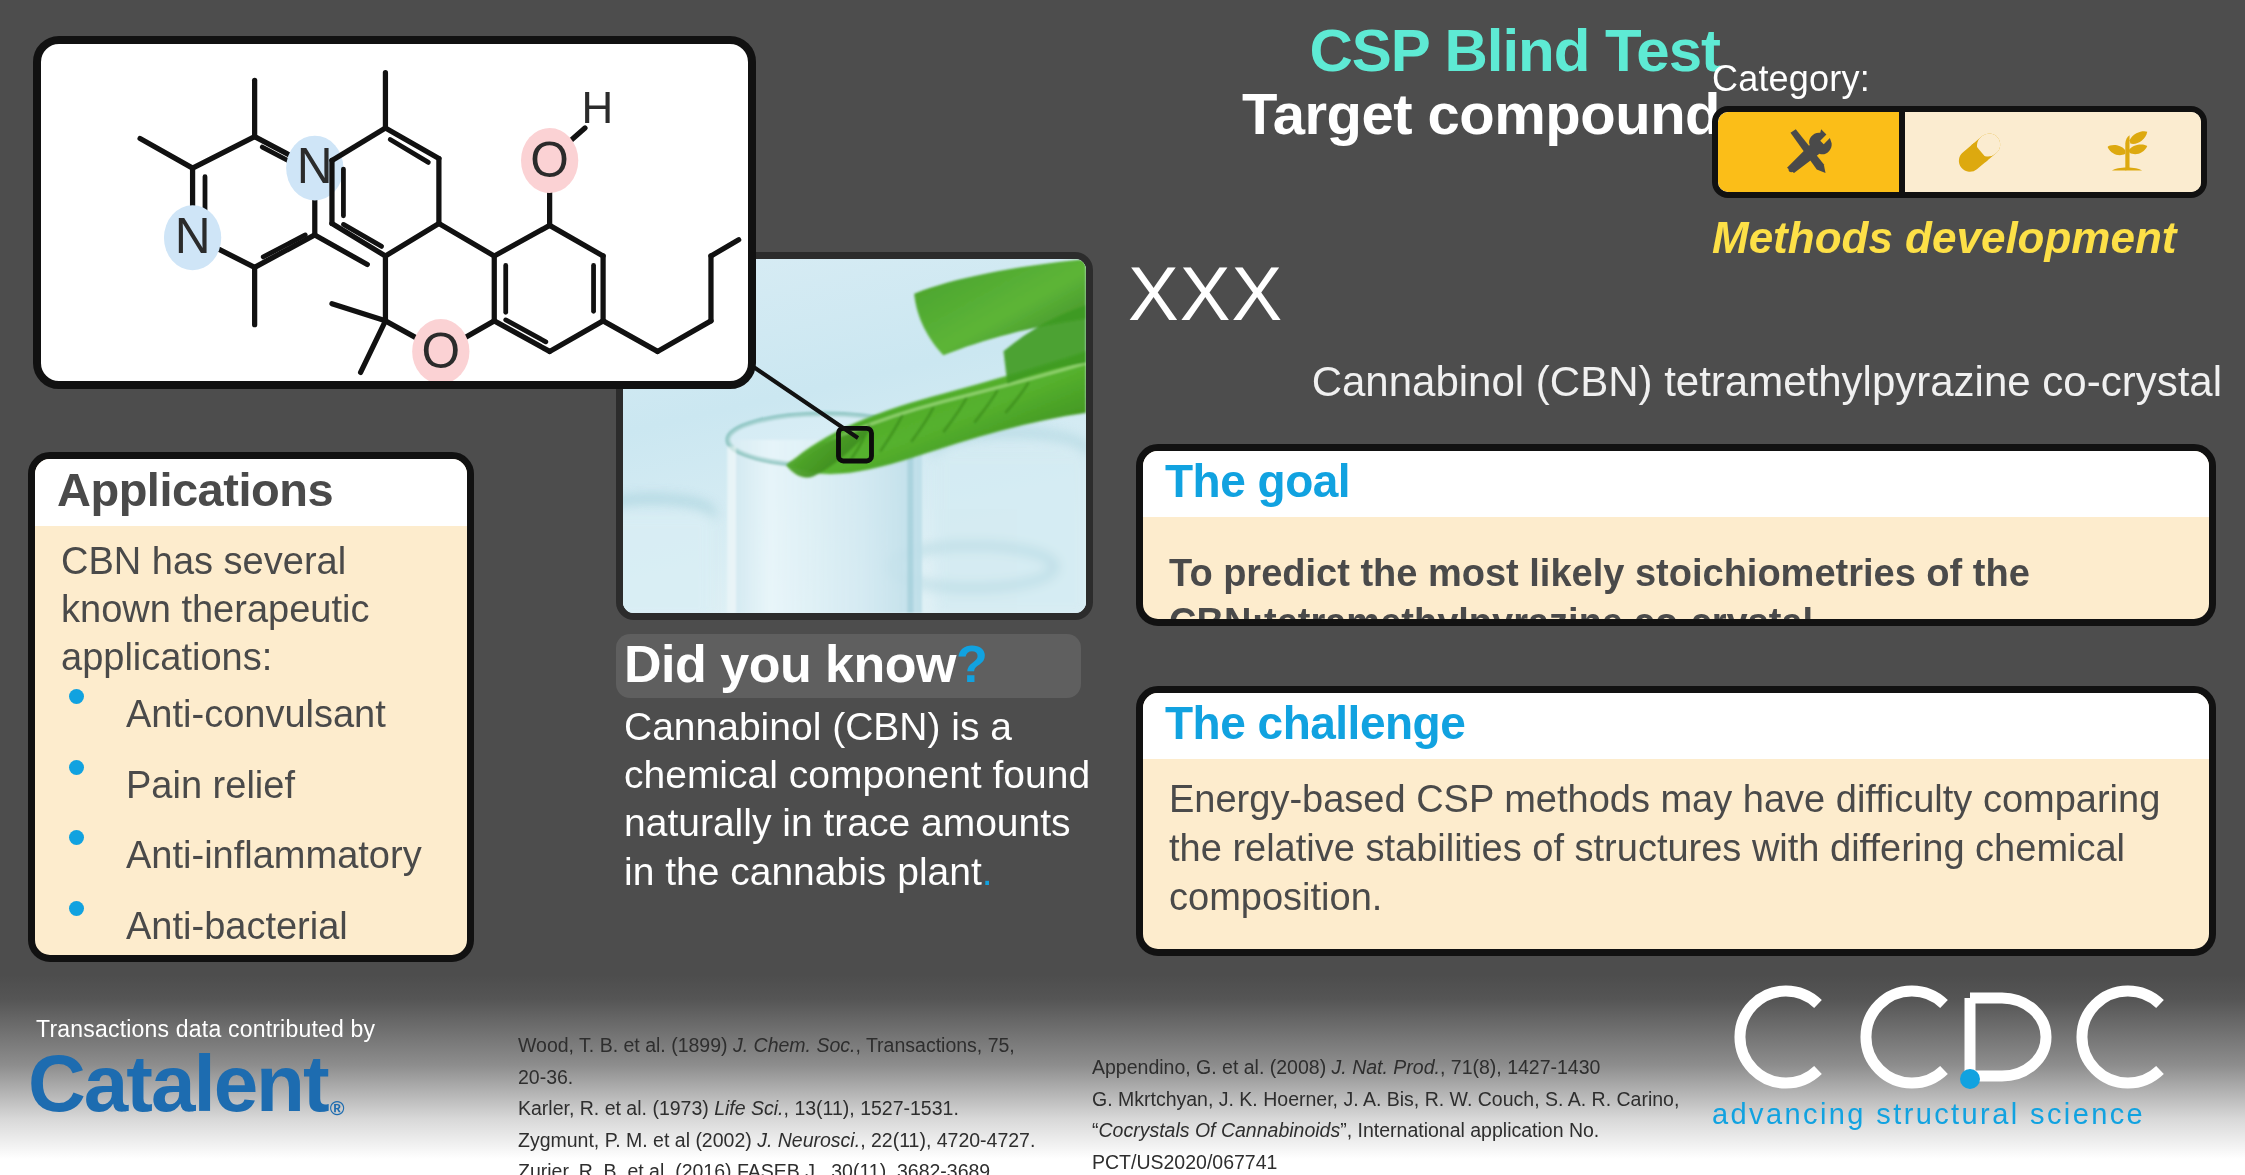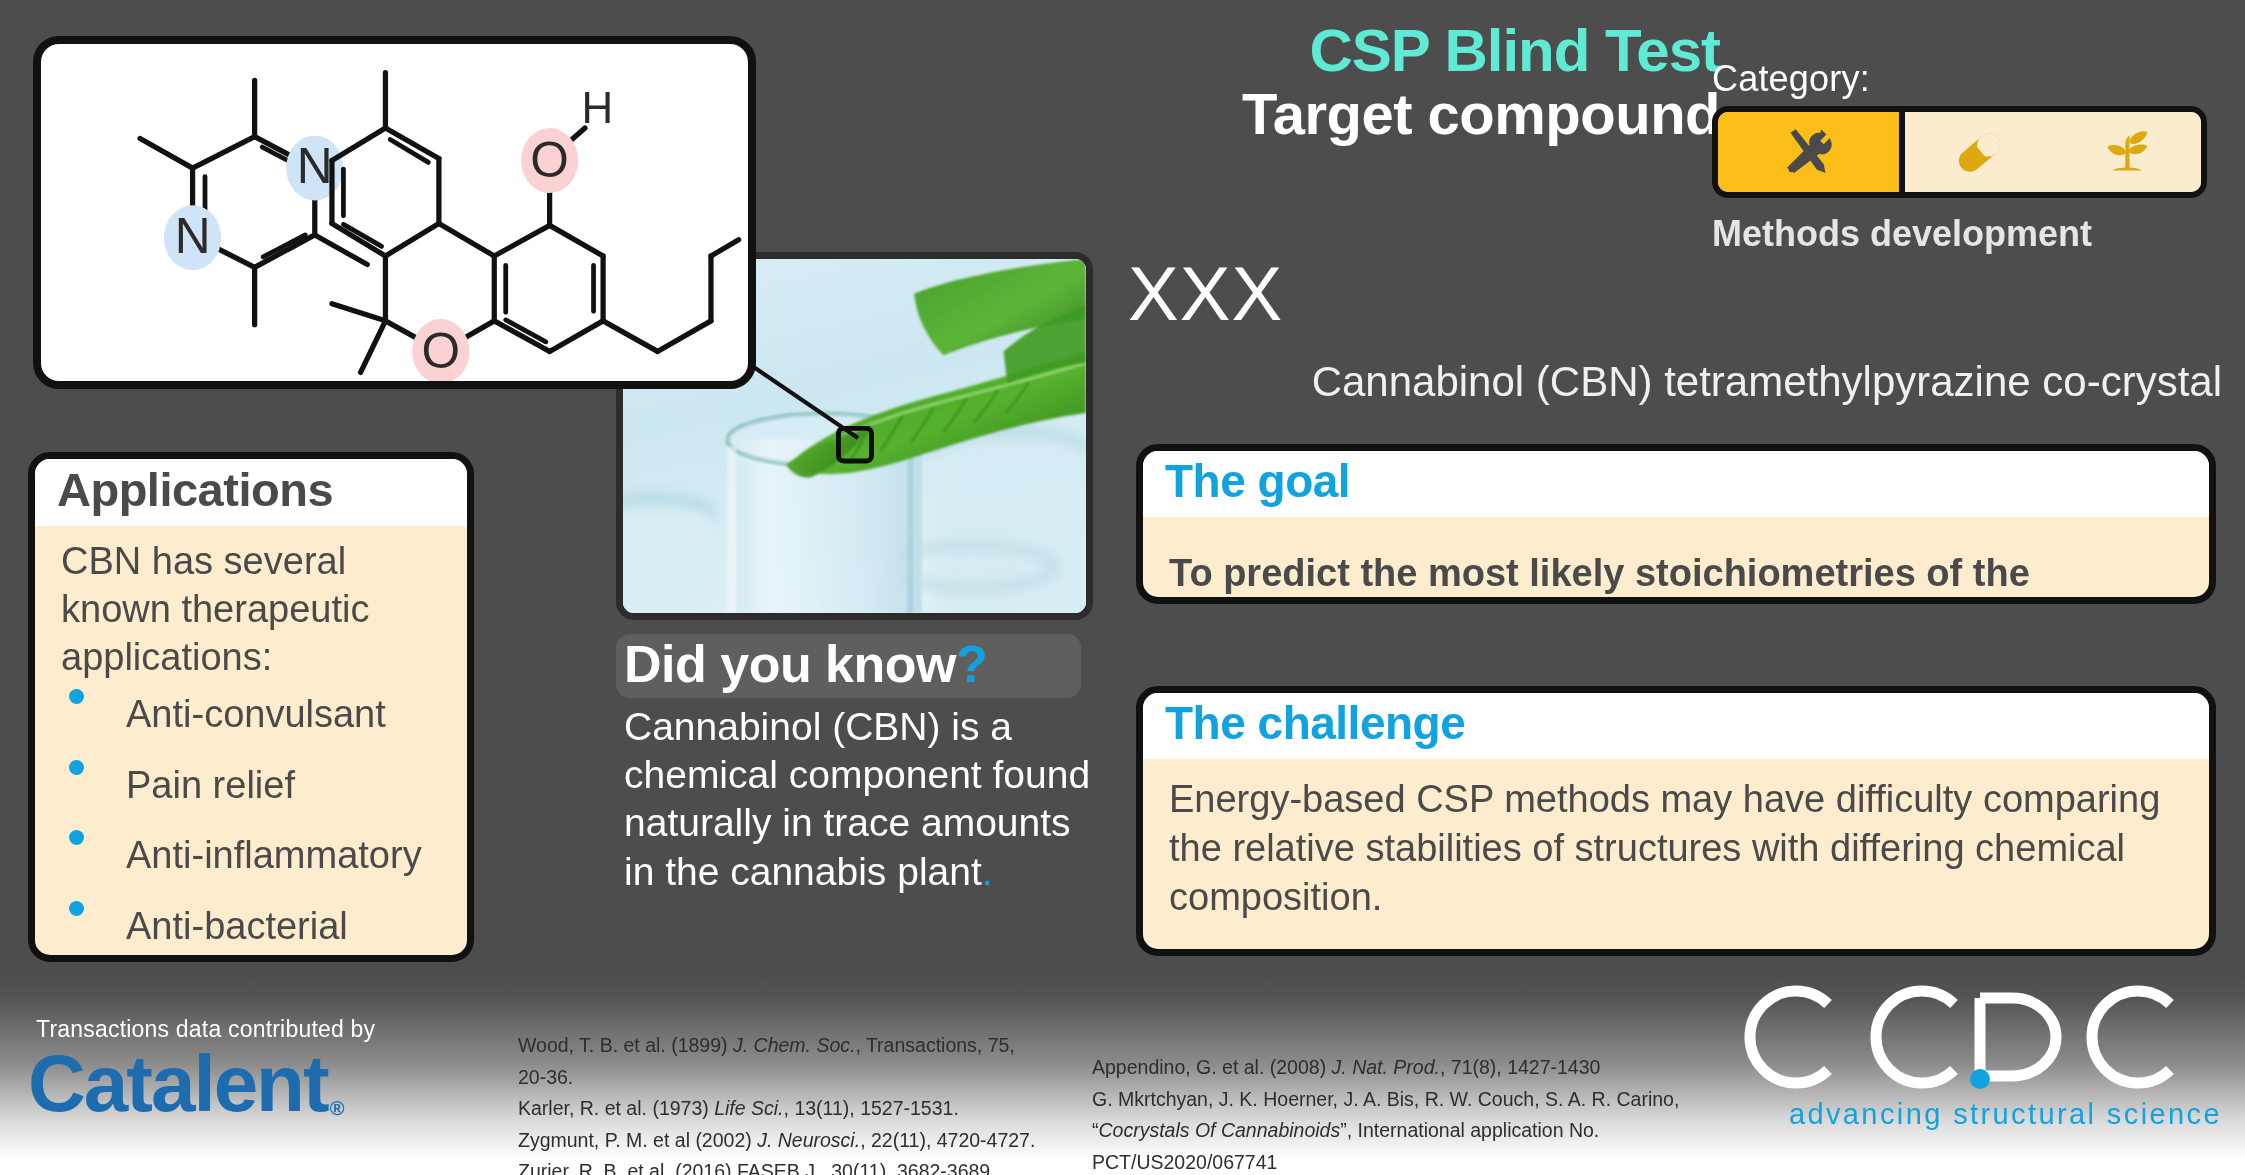--- a/index.html
+++ b/index.html
@@ -155,25 +155,26 @@
     justify-content: center;
   }
   .cat-tile.selected {
     background: #fbbe18;
     border-right: 6px solid #111111;
     border-radius: 10px 0 0 10px;
     flex: 1.22 1 0;
   }
   .cat-tile.plain { background: #fbecd0; }
   #category-name {
-    color: #e5e5e5;
-    font-size: 36px;
+    color: #fde047;
+    font-size: 44px;
     font-weight: bold;
     line-height: 1.1;
     margin-top: 16px;
+    font-style: italic;
   }
 
   
   #applications-card {
     left: 28px;
     top: 452px;
     width: 446px;
     height: 510px;
   }
   #applications-card .card-head-title { color: #4a4a4a; font-size: 47px; }
@@ -240,21 +241,21 @@
     padding-left: 8px;
     width: 470px;
   }
   #dyk-body .enddot { color: #11a2e0; }
 
   
   #goal-card {
     left: 1136px;
     top: 444px;
     width: 1080px;
-    height: 160px;
+    height: 182px;
   }
   #goal-card .card-head-title { color: #11a2e0; }
   #goal-card .card-body { font-size: 38px; line-height: 1.3; padding-top: 32px; font-weight: bold; }
 
   #challenge-card {
     left: 1136px;
     top: 686px;
     width: 1080px;
     height: 270px;
   }
@@ -298,21 +299,21 @@
   }
   #refcol-left { left: 518px; top: 1030px; width: 520px; }
   #refcol-right { left: 1092px; top: 1052px; width: 600px; }
   .refcol i { font-style: italic; }
 
   #ccdc-logo {
     position: absolute;
     left: 1712px;
     top: 978px;
     width: 510px;
-    text-align: right;
+    text-align: left;
   }
   #ccdc-mark {
     position: relative;
     height: 118px;
   }
   #ccdc-tag {
     color: #11a2e0;
     font-size: 29px;
     font-weight: 300;
     letter-spacing: 2.4px;

